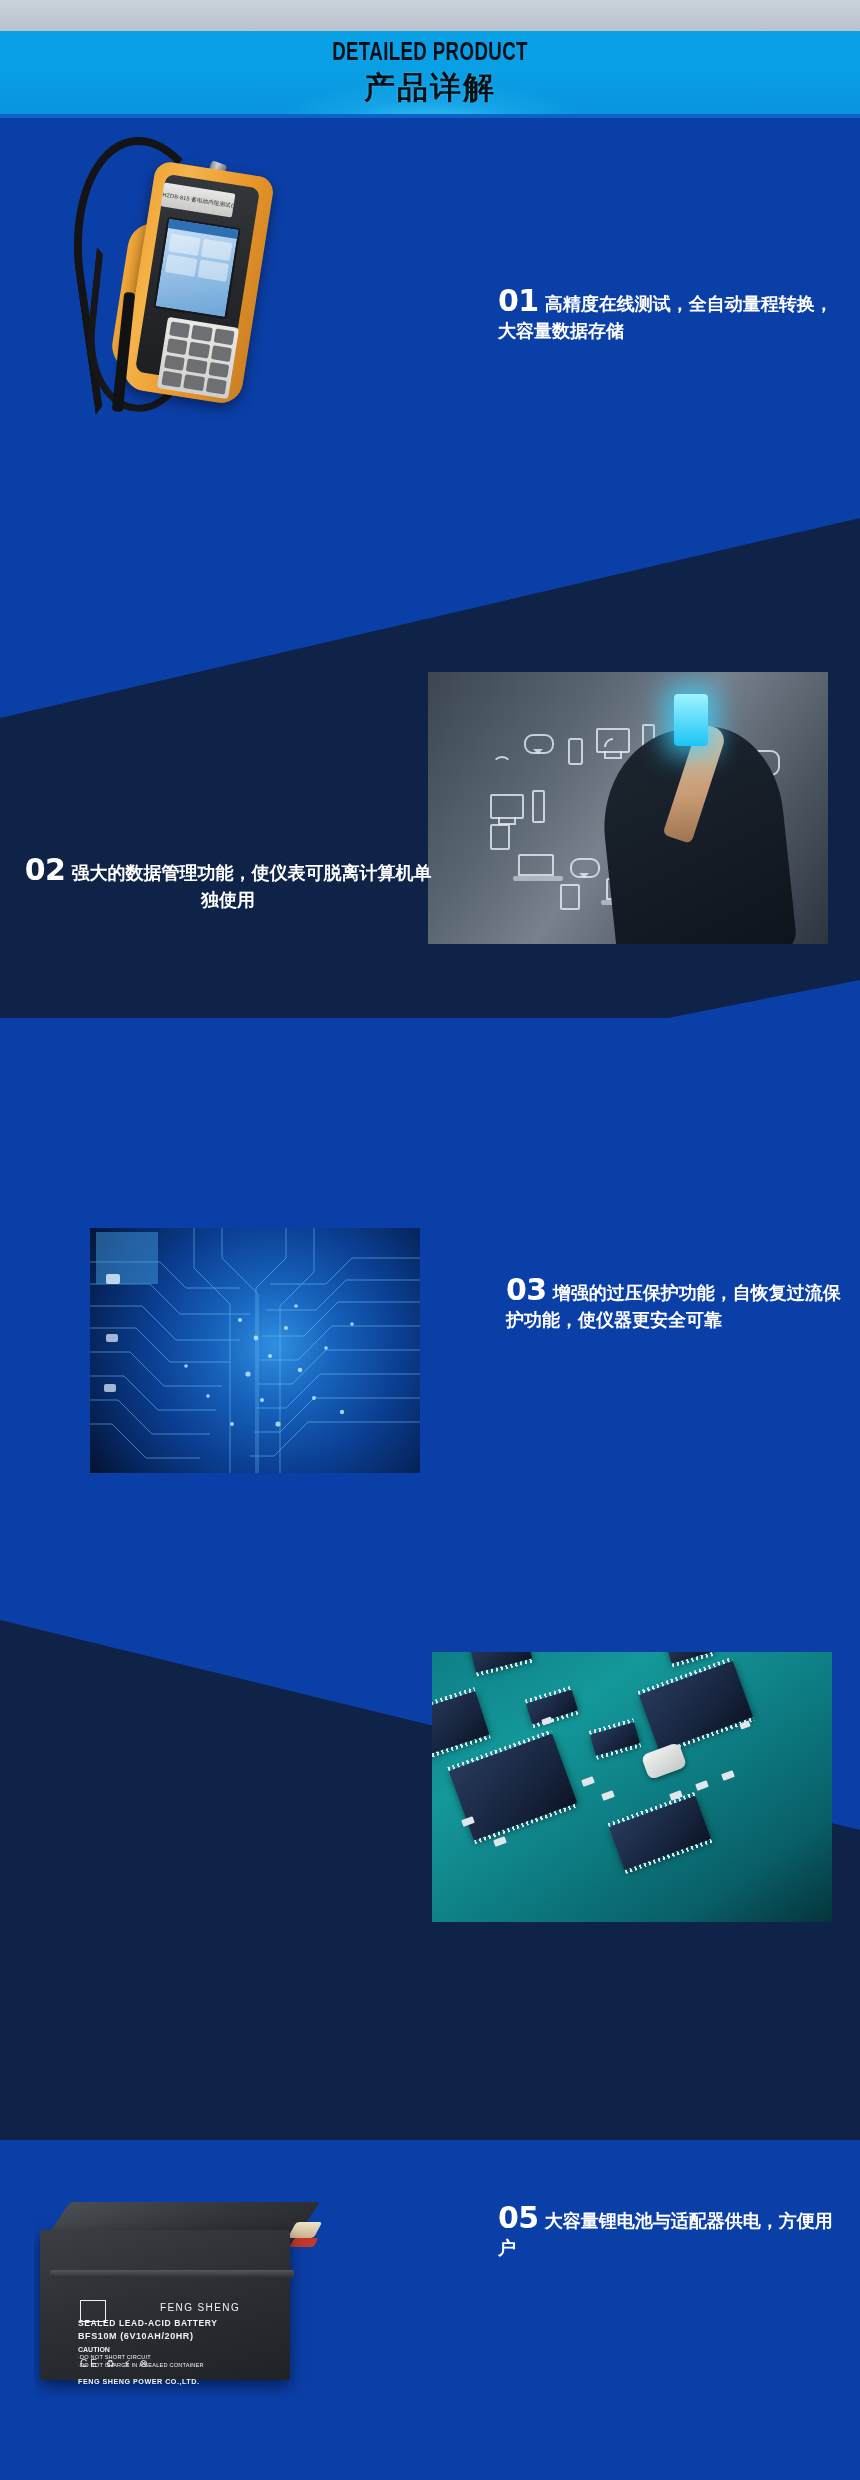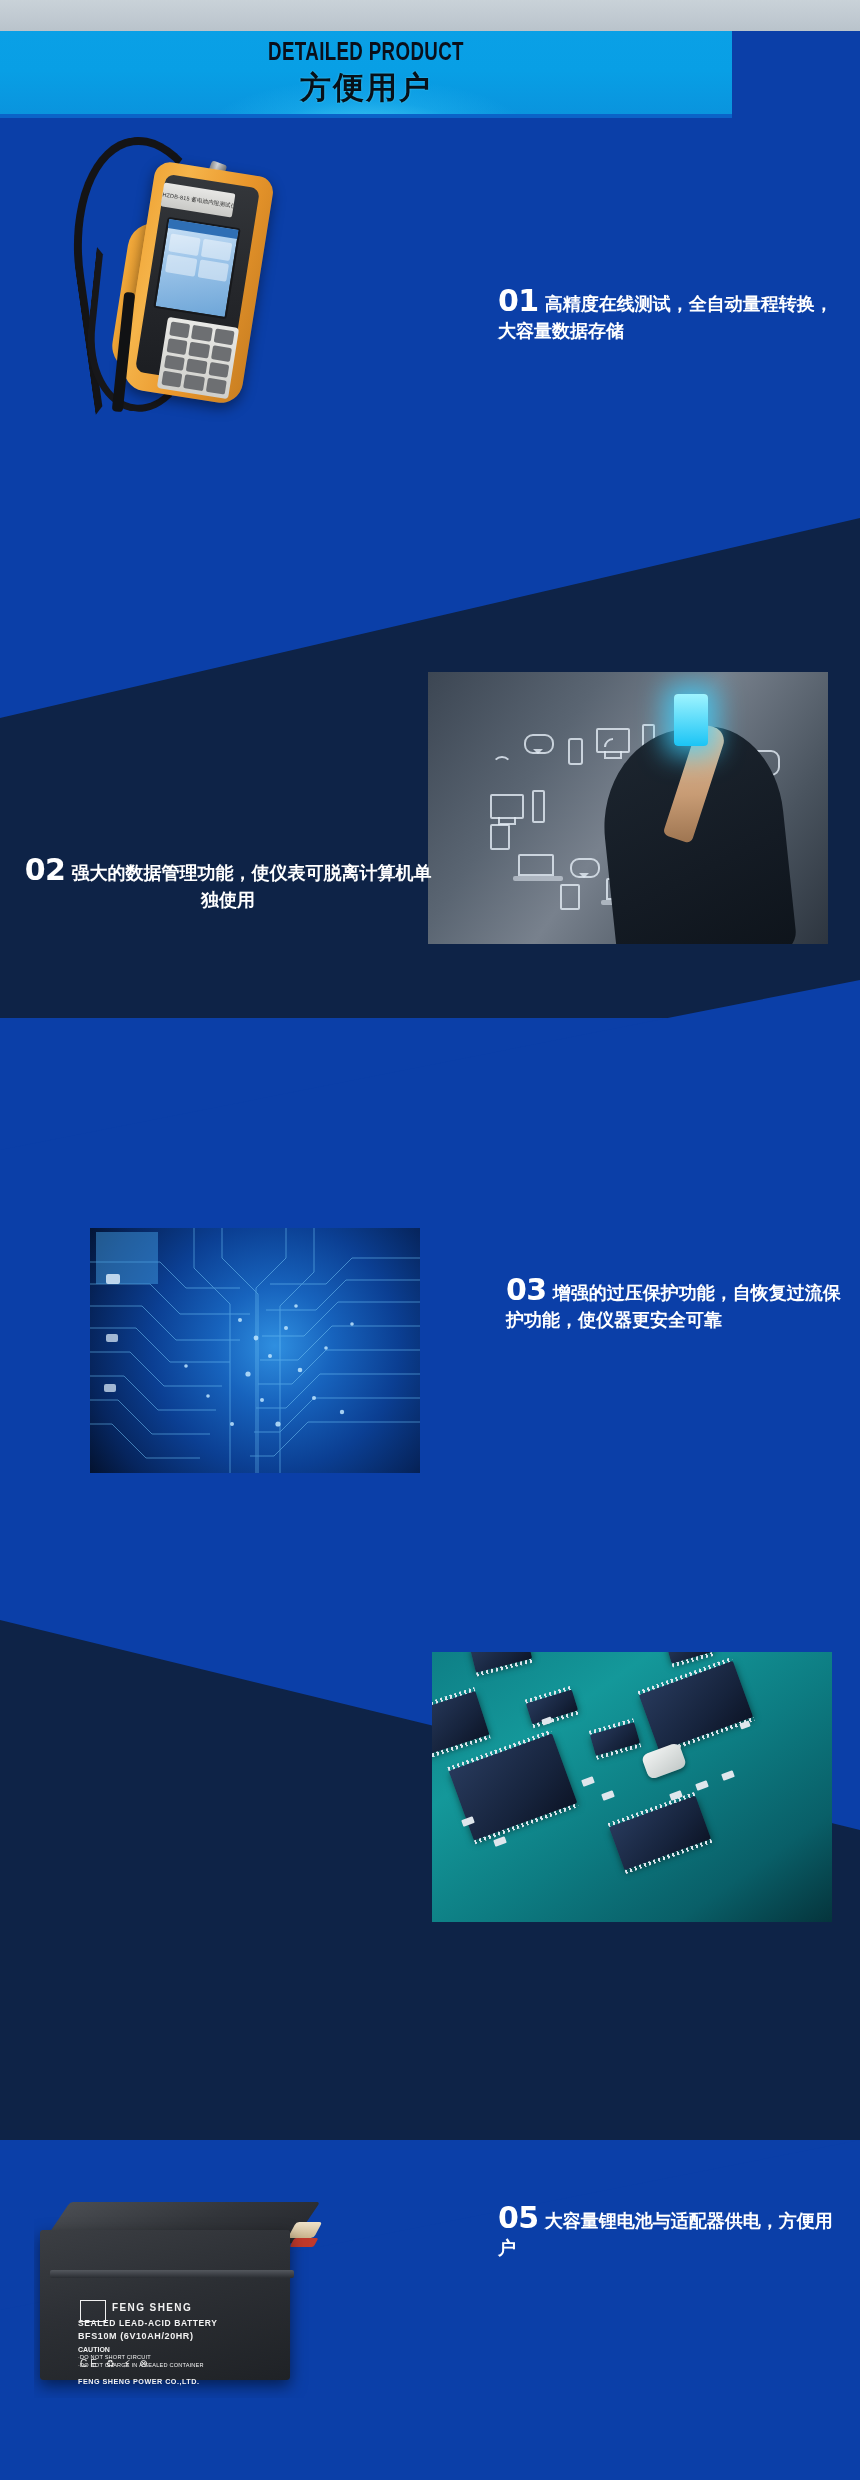--- a/index.html
+++ b/index.html
@@ -9,21 +9,21 @@
     font-family:"Liberation Sans","DejaVu Sans",sans-serif;
   }
 
   
   .page { position:absolute; inset:0; width:860px; height:2480px; overflow:hidden;
           background:#0b3fa8; }
 
   
   .top-strip { position:absolute; left:0; top:0; width:860px; height:31px;
                background:linear-gradient(180deg,#c9d2d8 0%,#c0c9d1 60%,#b9c3cb 100%); }
-  .banner { position:absolute; left:0; top:31px; width:732px; height:87px;
+  .banner { position:absolute; left:0; top:31px; width:860px; height:87px;
             background:linear-gradient(180deg,#0aa0e6 0%,#089fe5 45%,#0a93dd 100%);
             overflow:hidden; }
   .banner-glow { position:absolute; left:50%; top:48px; width:330px; height:120px;
                  transform:translateX(-50%);
                  background:radial-gradient(ellipse at center,rgba(90,225,255,.85) 0%,rgba(40,190,245,.35) 45%,rgba(10,160,230,0) 72%); }
   .banner-en { position:absolute; left:0; right:0; top:5px; text-align:center;
                font-size:26px; font-weight:bold; letter-spacing:.5px; color:#0a0f1a;
                font-family:"Liberation Sans Narrow","Liberation Sans",sans-serif;
                transform:scaleX(.72); transform-origin:center top; }
   .banner-cn { position:absolute; left:0; right:0; top:36px; text-align:center;
@@ -182,40 +182,40 @@
              background:linear-gradient(180deg,#54585e,#2a2d32); border-radius:2px; }
   .bat-term-pos { position:absolute; right:6px; top:24px; width:26px; height:16px;
              background:linear-gradient(180deg,#efe2c9,#c9b48c); border-radius:3px;
              transform:skewX(-28deg); }
   .bat-term-neg { position:absolute; right:8px; top:40px; width:24px; height:9px;
              background:#c0392b; border-radius:2px; transform:skewX(-28deg); }
   .bat-label { position:absolute; left:38px; top:72px; width:210px; color:#f2f2f2;
              font-family:"Liberation Sans","DejaVu Sans",sans-serif; }
   .bat-logo { position:absolute; left:40px; top:70px; width:26px; height:22px;
              border:1.5px solid #f0f0f0; }
-  .bat-brand { font-size:10px; font-weight:bold; letter-spacing:1.4px; margin-left:34px; }
+  .bat-brand { font-size:10px; font-weight:normal; letter-spacing:1.4px; margin-left:34px;text-align:center; }
   .bat-type  { font-size:8.5px; font-weight:bold; letter-spacing:.6px; margin-top:5px; }
   .bat-model { font-size:9px; font-weight:bold; letter-spacing:.6px; margin-top:3px; }
   .bat-caution { font-size:7px; font-weight:bold; margin-top:5px; }
   .bat-warn { font-size:5.6px; line-height:8px; letter-spacing:.2px; }
   .bat-co { font-size:7.2px; font-weight:bold; letter-spacing:.5px; margin-top:8px; }
   .bat-marks { position:absolute; left:40px; top:128px; font-size:10px; color:#e8e8e8;
              letter-spacing:3px; }
 </style>
 </head>
 <body>
 
 <div class="page">
 
   <div class="top-strip"></div>
 
   <div class="banner">
     <div class="banner-glow"></div>
     <div class="banner-en">DETAILED PRODUCT</div>
-    <div class="banner-cn">方便用户</div>
+    <div class="banner-cn">产品详解</div>
     <div class="banner-underline"></div>
   </div>
 
   <div class="band band-dark1"></div>
   <div class="band-blue-wedge-t"></div>
   <div class="band band-dark2"></div>
   <div class="band-blue-wedge-b"></div>
 
   <div class="photo" id="photo-tester">
     <div class="tester-wrap">

